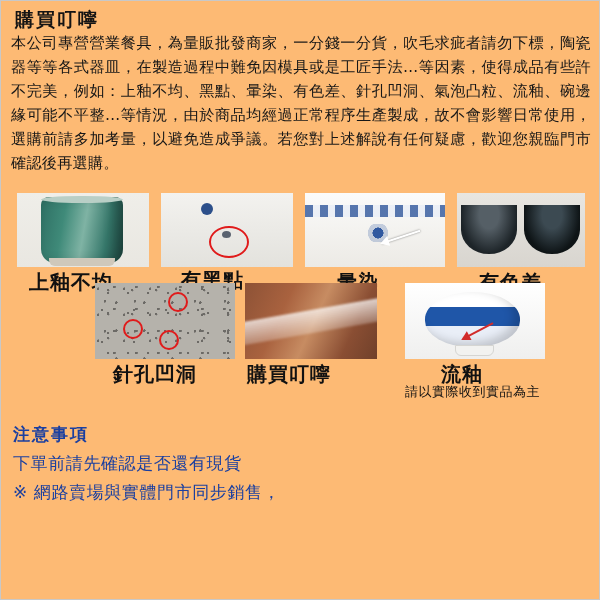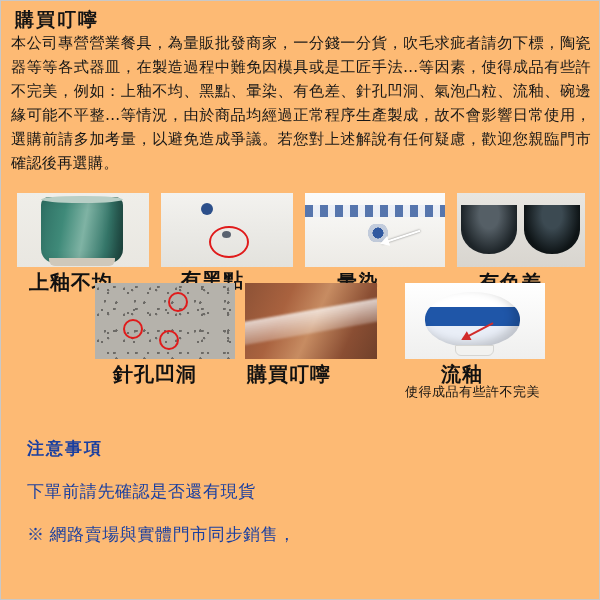--- a/index.html
+++ b/index.html
@@ -303,22 +303,21 @@
     color: #1a3fa0;
     font-size: 17px;
     line-height: 27px;
     letter-spacing: 0.6px;
   }
   .notice .head {
     font-weight: bold;
     letter-spacing: 2px;
   }
   .notice p {
-    margin: 16px;
-    font-family: Liberation Serif, serif;
+    margin: 2px;
   }
 </style>
 </head>
 <body>
 
 <div id="page">
 
   <div class="title">購買叮嚀</div>
 
   <div class="body-text">
@@ -386,21 +385,21 @@
 
       <div class="cell" style="left:396px; width:140px; height:76px;">
         <div class="ph ph-run">
           <div class="bowl"></div>
             <div class="foot"></div>
           <div class="arrow"></div>
         </div>
       </div>
       <div class="cap" style="left:432px; top:78px;text-align:center;">流釉</div>
 
-      <div class="note" style="left:396px; top:100px;">使得成品有些許不完美</div>
+      <div class="note" style="left:396px; top:100px;">請以實際收到實品為主</div>
 
     </div>
 
   </div>
 
   <div class="notice">
     <p class="head">注意事項</p>
     <p>下單前請先確認是否還有現貨</p>
     <p>※ 網路賣場與實體門市同步銷售，</p>
   </div>

